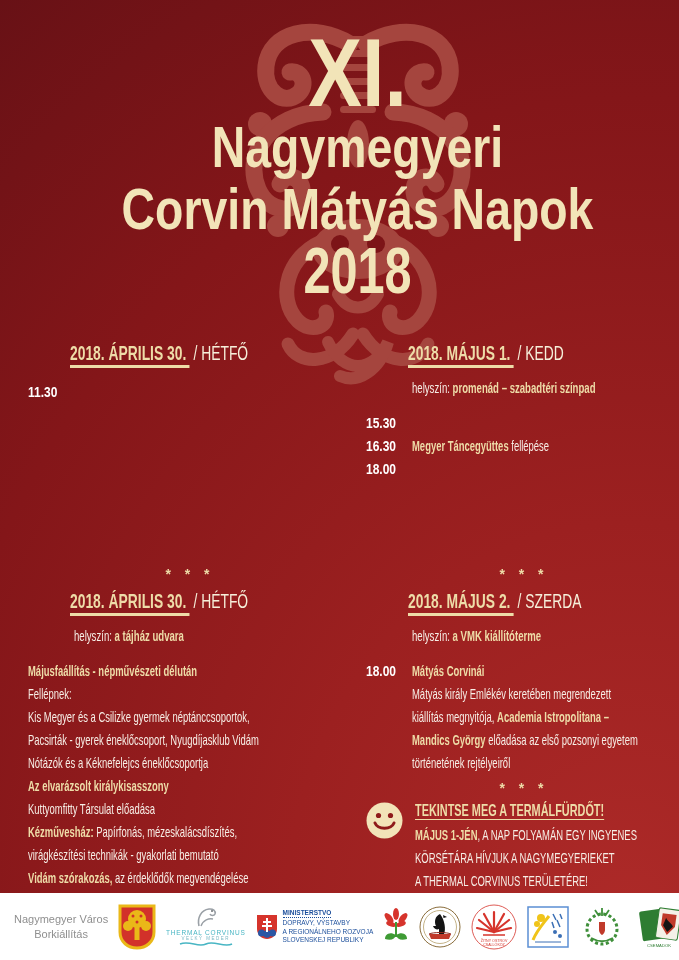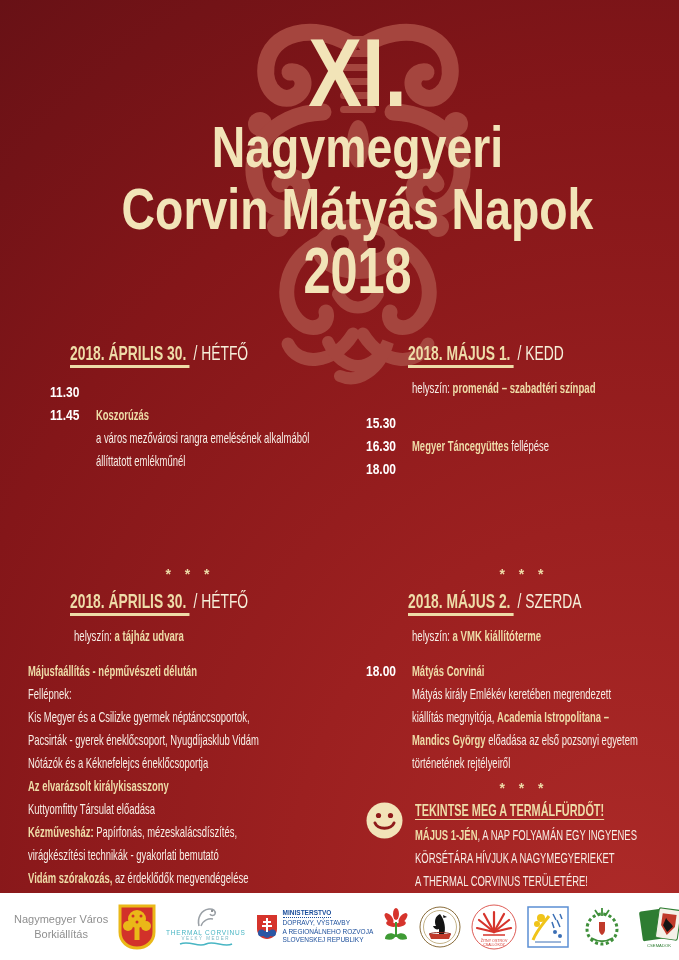--- a/index.html
+++ b/index.html
@@ -24,21 +24,21 @@
   .row1{height:248px;display:flex;flex-direction:column;}
   .sep{margin-top:auto;text-align:center;color:#eedca8;font-weight:bold;font-size:14px;letter-spacing:5px;line-height:16px;margin-bottom:6px;}
   .sep2{text-align:center;color:#eedca8;font-weight:bold;font-size:14px;letter-spacing:5px;line-height:16px;margin-top:6px;}
   
   .hdr{margin-left:42px;font-size:21px;line-height:26px;white-space:nowrap;transform:scaleX(0.66);transform-origin:0 50%;}
   .hdr .date{font-weight:bold;color:#eedca8;border-bottom:3px solid #eedca8;padding:0 5px 1px 0;}
   .hdr .day{color:#f6efda;}
   .venue{margin-left:46px;margin-top:10px;font-size:15px;line-height:23px;white-space:nowrap;transform:scaleX(0.64);transform-origin:0 50%;color:#f7efe7;}
   .venue .b{font-weight:bold;color:#eedca8;}
   .events{margin-top:12px;}
-  .events.noven{margin-top:14px;margin-left:22px;}
+  .events.noven{margin-top:14px;}
   .event{display:flex;}
   .etimew{width:46px;flex-shrink:0;}
   .etime{display:inline-block;font-weight:bold;color:#ffffff;font-size:15px;line-height:23px;transform:scaleX(0.8);transform-origin:0 50%;}
   .elines{flex:1;min-width:0;}
   .line{font-size:15px;line-height:23px;white-space:nowrap;transform:scaleX(0.63);transform-origin:0 50%;color:#f7eee6;}
   .line .b,.th-line .b{font-weight:bold;color:#eedca8;}
   
   .thermal{display:flex;margin-top:2px;}
   .smiley{flex-shrink:0;margin:4px 12px 0 0;}
   .th-title{font-size:16.5px;line-height:25px;font-weight:bold;color:#eedca8;text-decoration:underline;text-underline-offset:3px;white-space:nowrap;transform:scaleX(0.66);transform-origin:0 50%;}
@@ -92,28 +92,20 @@
   </div>
 
   <div class="col1">
     <div class="row1">
       <div class="section">
           <div class="hdr"><span class="date">2018. ÁPRILIS 30.</span><span class="day"> / HÉTFŐ</span></div>
           <div class="events noven">
             <div class="event">
               <div class="etimew"><span class="etime">11.30</span></div>
             </div>
-            <div class="event">
-              <div class="etimew"><span class="etime">11.45</span></div>
-              <div class="elines">
-                <div class="line"><span class="b">Koszorúzás</span></div>
-                <div class="line"><span class="r">a város mezővárosi rangra emelésének alkalmából</span></div>
-                <div class="line"><span class="r">állíttatott emlékműnél</span></div>
-              </div>
-            </div>
           </div>
         </div>
       <div class="sep">* * *</div>
     </div>
     <div class="row2">
       <div class="section">
           <div class="hdr"><span class="date">2018. ÁPRILIS 30.</span><span class="day"> / HÉTFŐ</span></div>
           <div class="venue"><span class="vp">helyszín: </span><span class="b">a tájház udvara</span></div>
           <div class="events">
             <div class="event">

